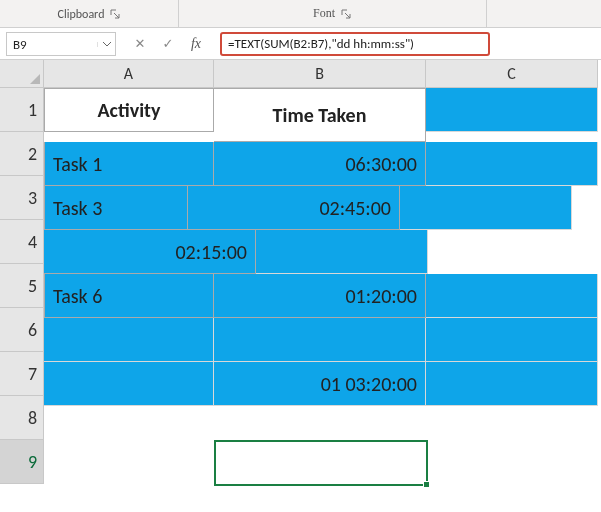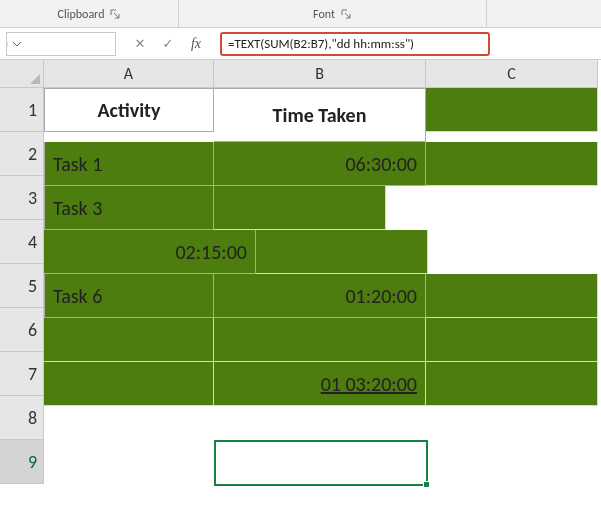--- a/index.html
+++ b/index.html
@@ -174,42 +174,41 @@
   .row {
     display: flex;
   }
   .cell {
     border-right: 1px solid #d8d8d8;
     border-bottom: 1px solid #d8d8d8;
     font-size: 20px;
     display: flex;
     align-items: center;
     padding: 0 8px;
-    background: #4d7c0f;
+    background: #0ea5e9;
     font-family: Calibri, Arial, sans-serif;
   }
   .cell.hdr {
     font-weight: 700;
     justify-content: center;
     border-right: 1px solid #aaa;
     border-bottom: 1px solid #aaa;
     background: #fff;
   }
   .cell.data-a {
     border-right: 1px solid #aaa;
     border-bottom: 1px solid #aaa;
   }
   .cell.data-b {
     justify-content: flex-end;
     border-right: 1px solid #aaa;
     border-bottom: 1px solid #aaa;
   }
   .cell.plain-b {
     justify-content: flex-end;
-    text-decoration: underline;
   }
 
   
   .topborder { border-top: 1px solid #aaa; }
   .leftborder { border-left: 1px solid #aaa; }
 
   
   .selection {
     position: absolute;
     border: 2px solid #1a7f43;
@@ -232,33 +231,34 @@
 <div class="ribbon-strip">
   <div class="ribbon-group" style="left:0;width:178px;">
     <span>Clipboard</span>
     <span class="dlg">
       <svg viewBox="0 0 10 10">
           <path d="M1 1h5M1 1v5M4 4l5 5M9 5v4h-4" stroke="#777" stroke-width="1" fill="none"></path>
         </svg>
     </span>
   </div>
   <div class="ribbon-sep" style="left:178px;"></div>
-  <div class="ribbon-group" style="left:178px;width:308px;">
+  <div class="ribbon-group" style="left:178px;width:308px;font-family:Liberation Serif, serif;">
     <span>Font</span>
     <span class="dlg">
       <svg viewBox="0 0 10 10">
           <path d="M1 1h5M1 1v5M4 4l5 5M9 5v4h-4" stroke="#777" stroke-width="1" fill="none"></path>
         </svg>
     </span>
   </div>
   <div class="ribbon-sep" style="left:486px;"></div>
 </div>
 
 <div class="fbar-row">
   <div class="namebox">
+    <span class="nb-text">B9</span>
     <span class="nb-dd">
       <svg width="8" height="5" viewBox="0 0 8 5">
           <path d="M0 0l4 4 4-4" stroke="#666" fill="none"></path>
         </svg>
     </span>
   </div>
 
   <div class="fbar-btns">
     <span class="fbar-btn">✕</span>
     <span class="fbar-btn">✓</span>
@@ -298,21 +298,22 @@
       <div class="cell hdr topborder" style="width:212px;height:54px">Time Taken</div>
       <div class="cell" style="width:172px;height:44px"></div>
     </div>
 
     <div class="row">
       <div class="cell data-a leftborder" style="width:170px;height:44px">Task 1</div>
       <div class="cell data-b" style="width:212px;height:44px">06:30:00</div>
       <div class="cell" style="width:172px;height:44px"></div>
     </div>
     <div class="row">
-      <div class="cell data-a leftborder" style="width:170px;height:44px">Task 3</div>
+      <div class="cell data-a leftborder" style="width:144px;height:44px">Task 3</div>
+      <div class="cell data-b" style="width:212px;height:44px">02:45:00</div>
       <div class="cell" style="width:172px;height:44px"></div>
     </div>
     <div class="row">
       <div class="cell data-b" style="width:212px;height:44px">02:15:00</div>
       <div class="cell" style="width:172px;height:44px"></div>
     </div>
     <div class="row">
       <div class="cell data-a leftborder" style="width:170px;height:44px">Task 6</div>
       <div class="cell data-b" style="width:212px;height:44px">01:20:00</div>
       <div class="cell" style="width:172px;height:44px"></div>

